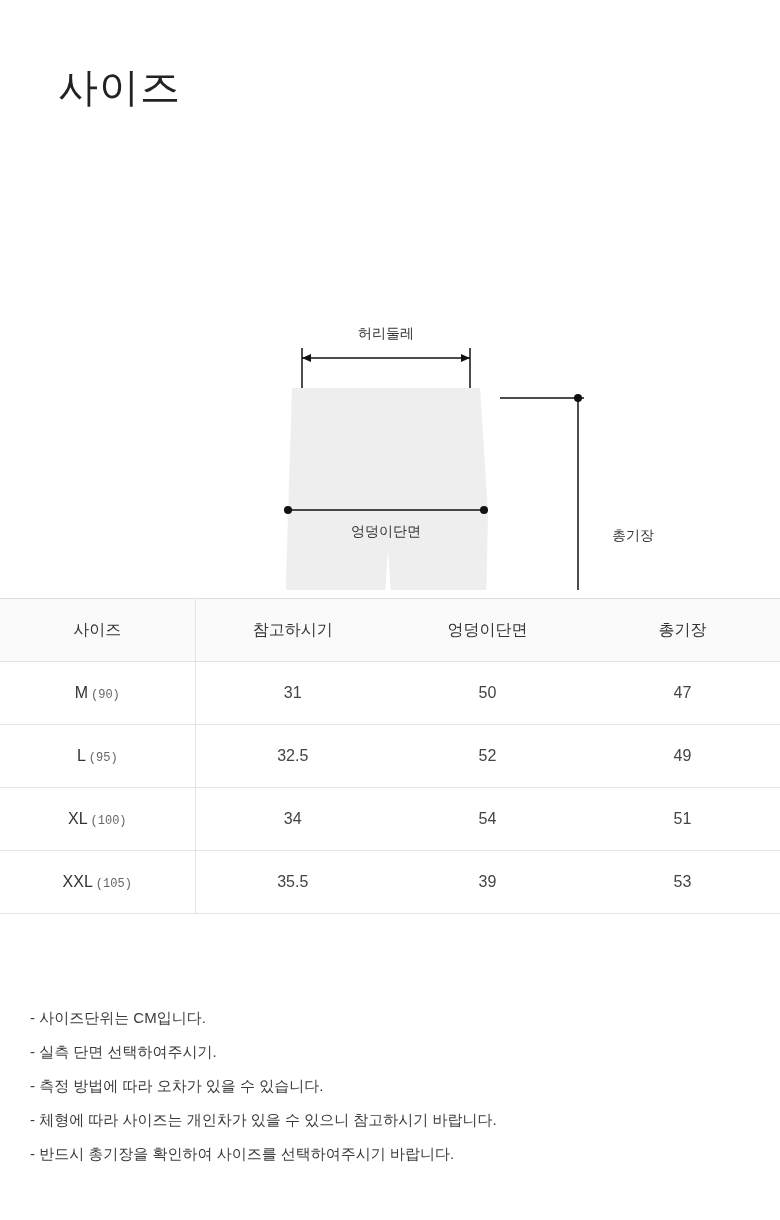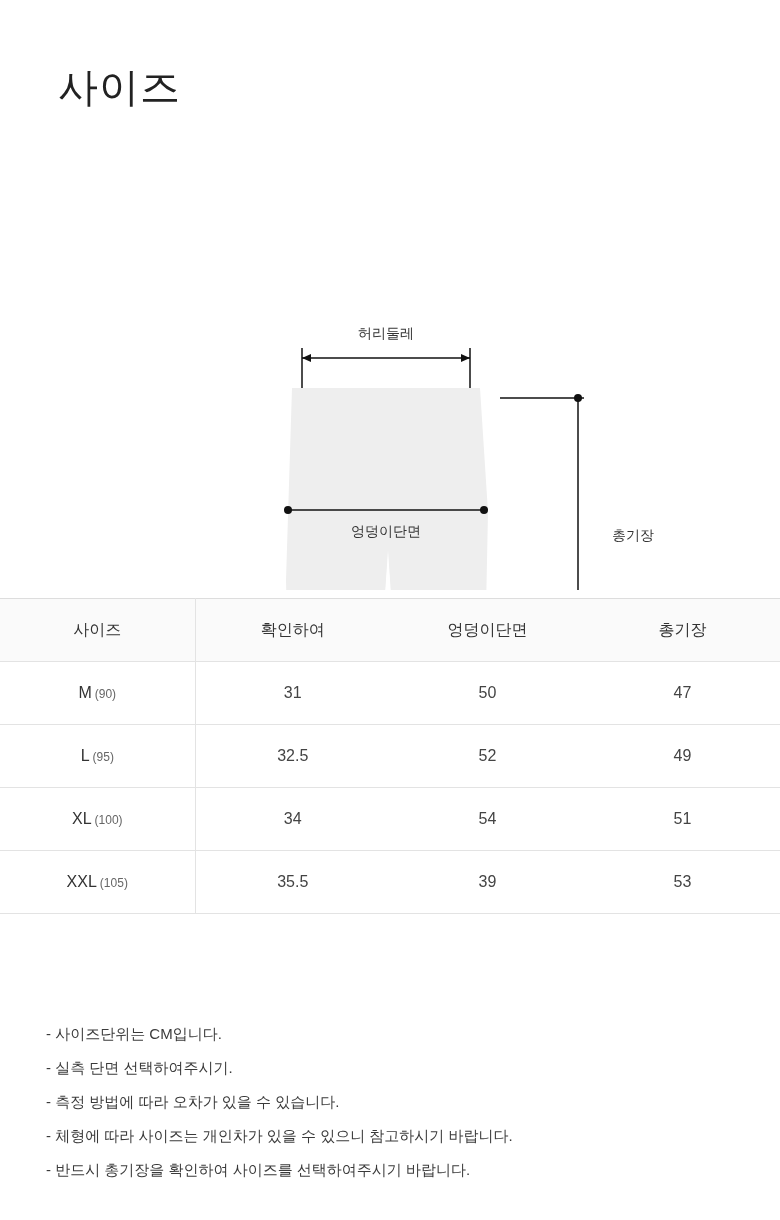--- a/index.html
+++ b/index.html
@@ -70,38 +70,38 @@
   }
   .size-table thead th:first-child,
   .size-table tbody td:first-child {
     border-right: 1px solid #e3e3e3;
   }
   .size-table col.c1 { width: 195px; }
   .size-table col.c2 { width: 195px; }
   .size-table col.c3 { width: 195px; }
   .size-table col.c4 { width: 195px; }
   .sz-name { font-size: 16px; color: #333333; }
-  .sz-sub { font-size: 12px; color: #666666; margin-left: 3px; }
+  .sz-sub { font-size: 12px; color: #666666; margin-left: 3px; font-family: Liberation Mono, monospace; }
 
   
   .notes {
     position: absolute;
     left: 30px;
     top: 1010px;
     width: 720px;
   }
   .notes li {
     list-style: none;
     font-size: 15px;
     color: #3a3a3a;
     line-height: 1;
     margin: 0 0 19px 0;
     white-space: nowrap;
   }
-  .notes ul { margin: 16px; padding: 0; }
+  .notes ul { margin: 0; padding: 0; }
 
   .lbl {
     font-family: "Liberation Sans", sans-serif;
     font-size: 14px;
     fill: #333333;
   }
 </style>
 </head>
 <body>
 
@@ -148,21 +148,21 @@
   <table class="size-table">
     <colgroup>
         <col class="c1">
         <col class="c2">
         <col class="c3">
         <col class="c4">
       </colgroup>
     <thead>
       <tr>
         <th>사이즈</th>
-        <th>확인하여</th>
+        <th>참고하시기</th>
         <th>엉덩이단면</th>
         <th>총기장</th>
       </tr>
     </thead>
     <tbody>
       <tr>
         <td>
           <span class="sz-name">M</span><span class="sz-sub">(90)</span>
         </td>
         <td>31</td>

